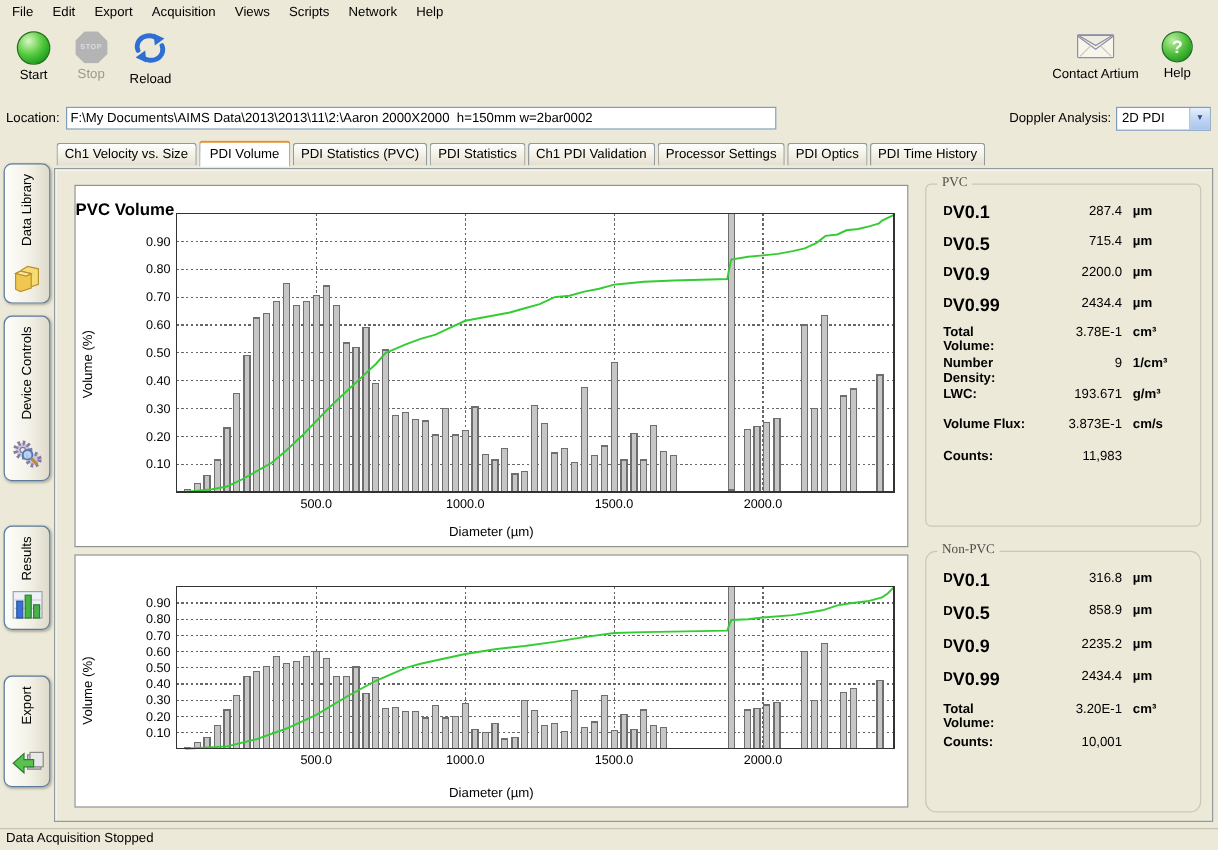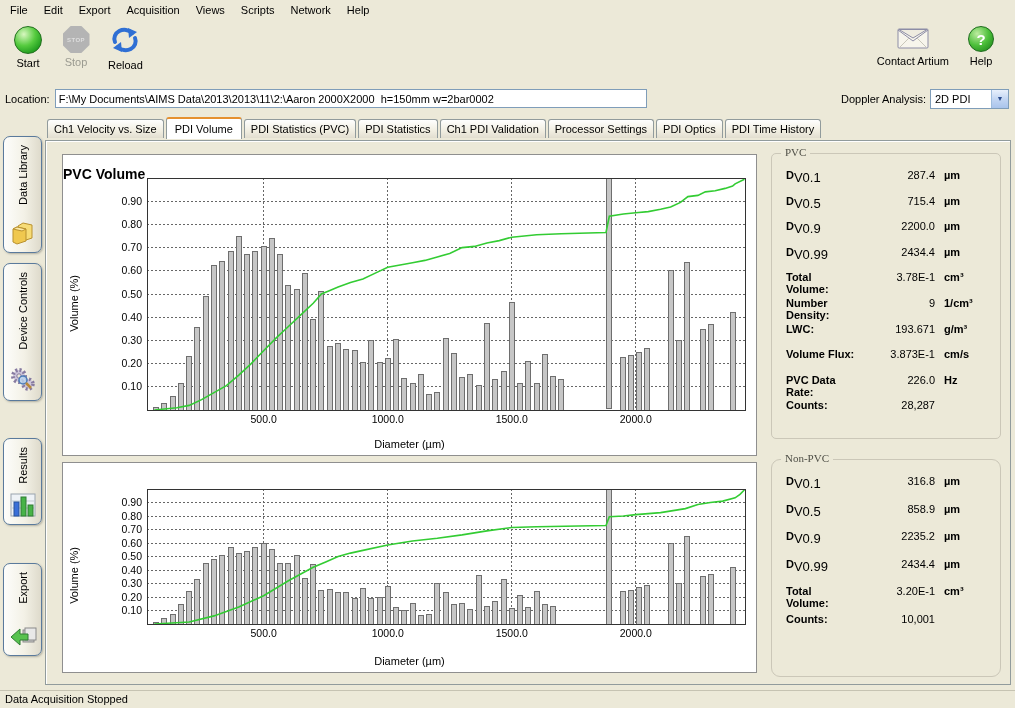--- a/index.html
+++ b/index.html
@@ -78,21 +78,21 @@
   .fs { position:absolute; left:725px; width:230px; border:1px solid #cbc7b8; border-radius:5px; }
   #fs-pvc { top:12px; height:286px; }
   #fs-npvc { top:318px; height:218px;border-radius:9px; }
   .fs .legend { position:absolute; top:-8px; left:9px; background:#ece9d8; padding:0 4px;
           color:#4e4e46;font-family:Liberation Serif, serif; }
   .fs .rows { padding-top:15px; }
   .row { display:flex; align-items:baseline; padding:0 10px 0 14px; }
   #fs-pvc .row { height:25.6px; }
   #fs-npvc .row { height:27.5px; }
   .row .lbl { flex:1; font-weight:bold; }
-  .row .lbl sub { font-size:13px; font-weight:normal; }
+  .row .lbl sub { font-size:15px; font-weight:bold; }
   .row .val { width:78px; text-align:right; }
   .row .unit { width:46px; margin-left:9px; font-weight:bold; }
 
   
   #statusbar { height:28px; line-height:17px; padding-left:5px; border-top:1px solid #c6c3b2; }
 </style>
 </head>
 <body>
 
 <div id="app">
@@ -465,27 +465,22 @@
                 <span class="lbl">LWC:</span>
                 <span class="val">193.671</span>
                 <span class="unit">g/m³</span>
               </div>
               <div class="row">
                 <span class="lbl">Volume Flux:</span>
                 <span class="val">3.873E-1</span>
                 <span class="unit">cm/s</span>
               </div>
               <div class="row">
-                <span class="lbl">PVC Data Rate:</span>
-                <span class="val">226.0</span>
-                <span class="unit">Hz</span>
-              </div>
-              <div class="row">
                 <span class="lbl">Counts:</span>
-                <span class="val">28,287</span>
+                <span class="val">11,983</span>
                 <span class="unit"></span>
               </div>
             </div>
         </div>
         <div class="fs" id="fs-npvc">
           <span class="legend">Non-PVC</span>
           <div class="rows">
               <div class="row">
                 <span class="lbl">D<sub>V0.1</sub></span>
                 <span class="val">316.8</span>

